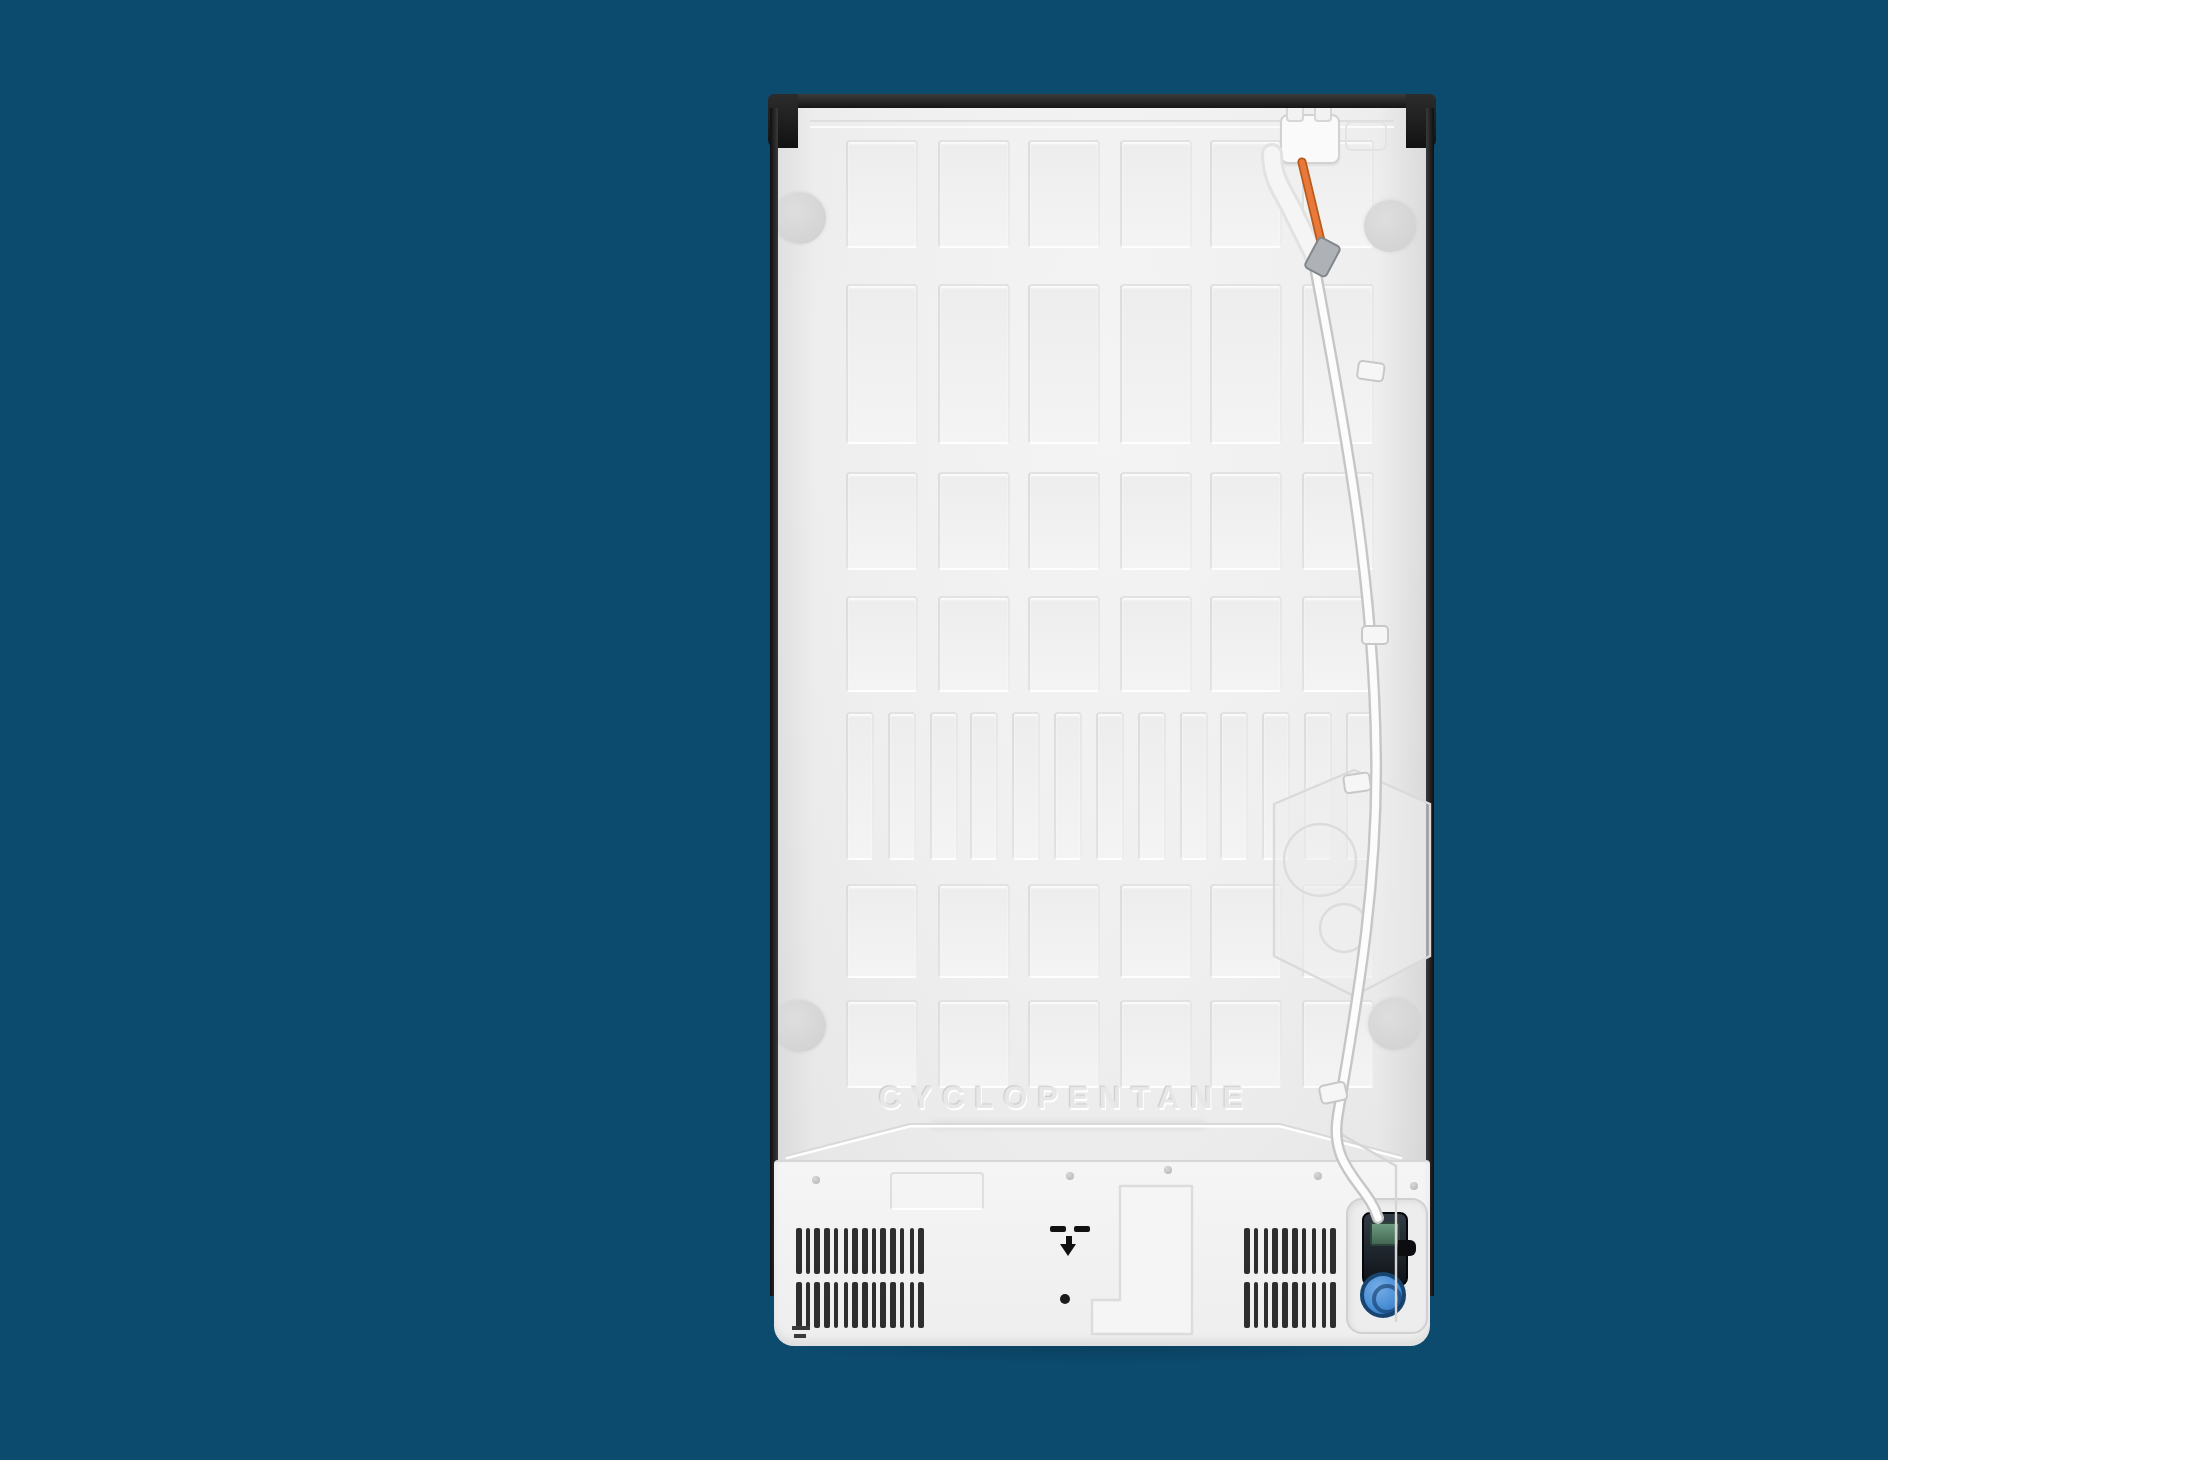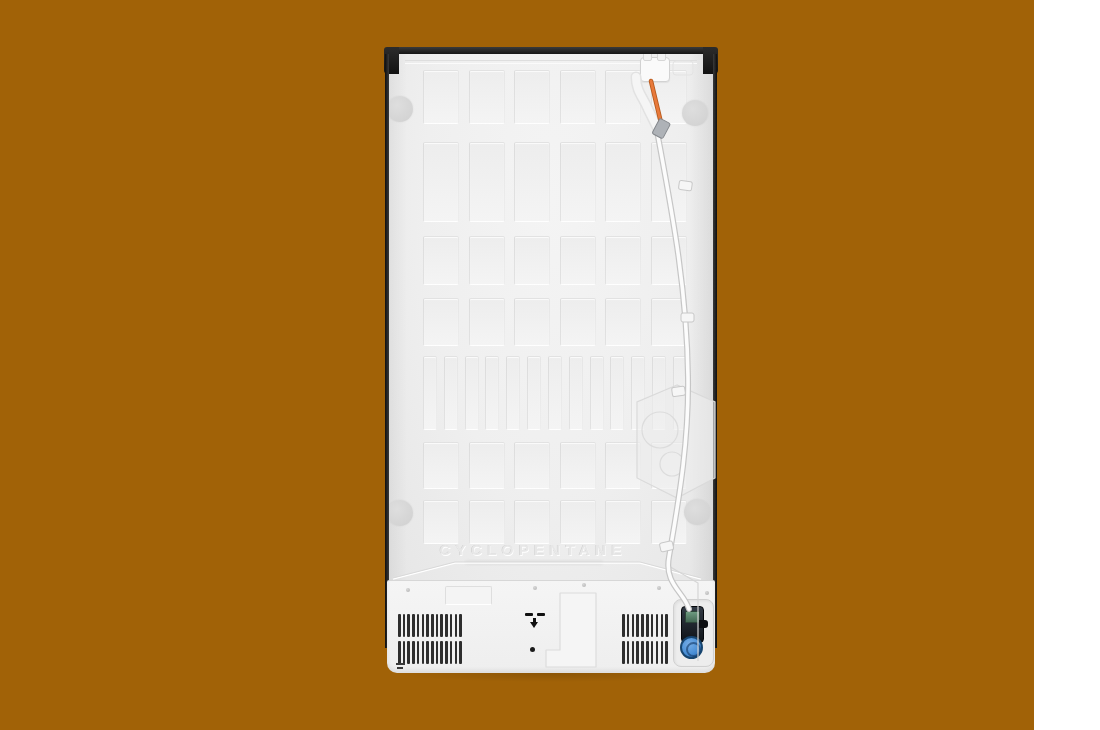--- a/index.html
+++ b/index.html
@@ -1,17 +1,17 @@
 <!DOCTYPE html>
 <html><head>
 <meta charset="utf-8">
 <style>
   html,body{margin:0;padding:0;background:#ffffff;width:1100px;height:730px;overflow:hidden;
             font-family:"Liberation Sans", sans-serif;}
-  .stage{position:absolute;left:0;top:0;width:1034px;height:730px;background:#a16207;}
+  .stage{position:absolute;left:0;top:0;width:944px;height:730px;background:#0c4a6e;}
   .floor-shadow{position:absolute;left:392px;top:666px;width:318px;height:16px;
     background:radial-gradient(ellipse at center, rgba(0,0,0,0.13) 0%, rgba(0,0,0,0) 70%);}
   .fridge{position:absolute;left:385px;top:47px;width:332px;height:628px;}
 
   
   .panel{position:absolute;left:3px;top:5px;width:326px;height:529px;
     background:radial-gradient(ellipse at 50% 28%, #f4f4f4 0%, #efefef 55%, #e6e6e6 100%);
     border-left:1px solid #dcdcdc;border-right:1px solid #d6d6d6;}
   .shade-left{position:absolute;left:4px;top:7px;width:18px;height:527px;
     background:linear-gradient(to left, rgba(0,0,0,0) 0%, rgba(0,0,0,0.05) 100%);}

